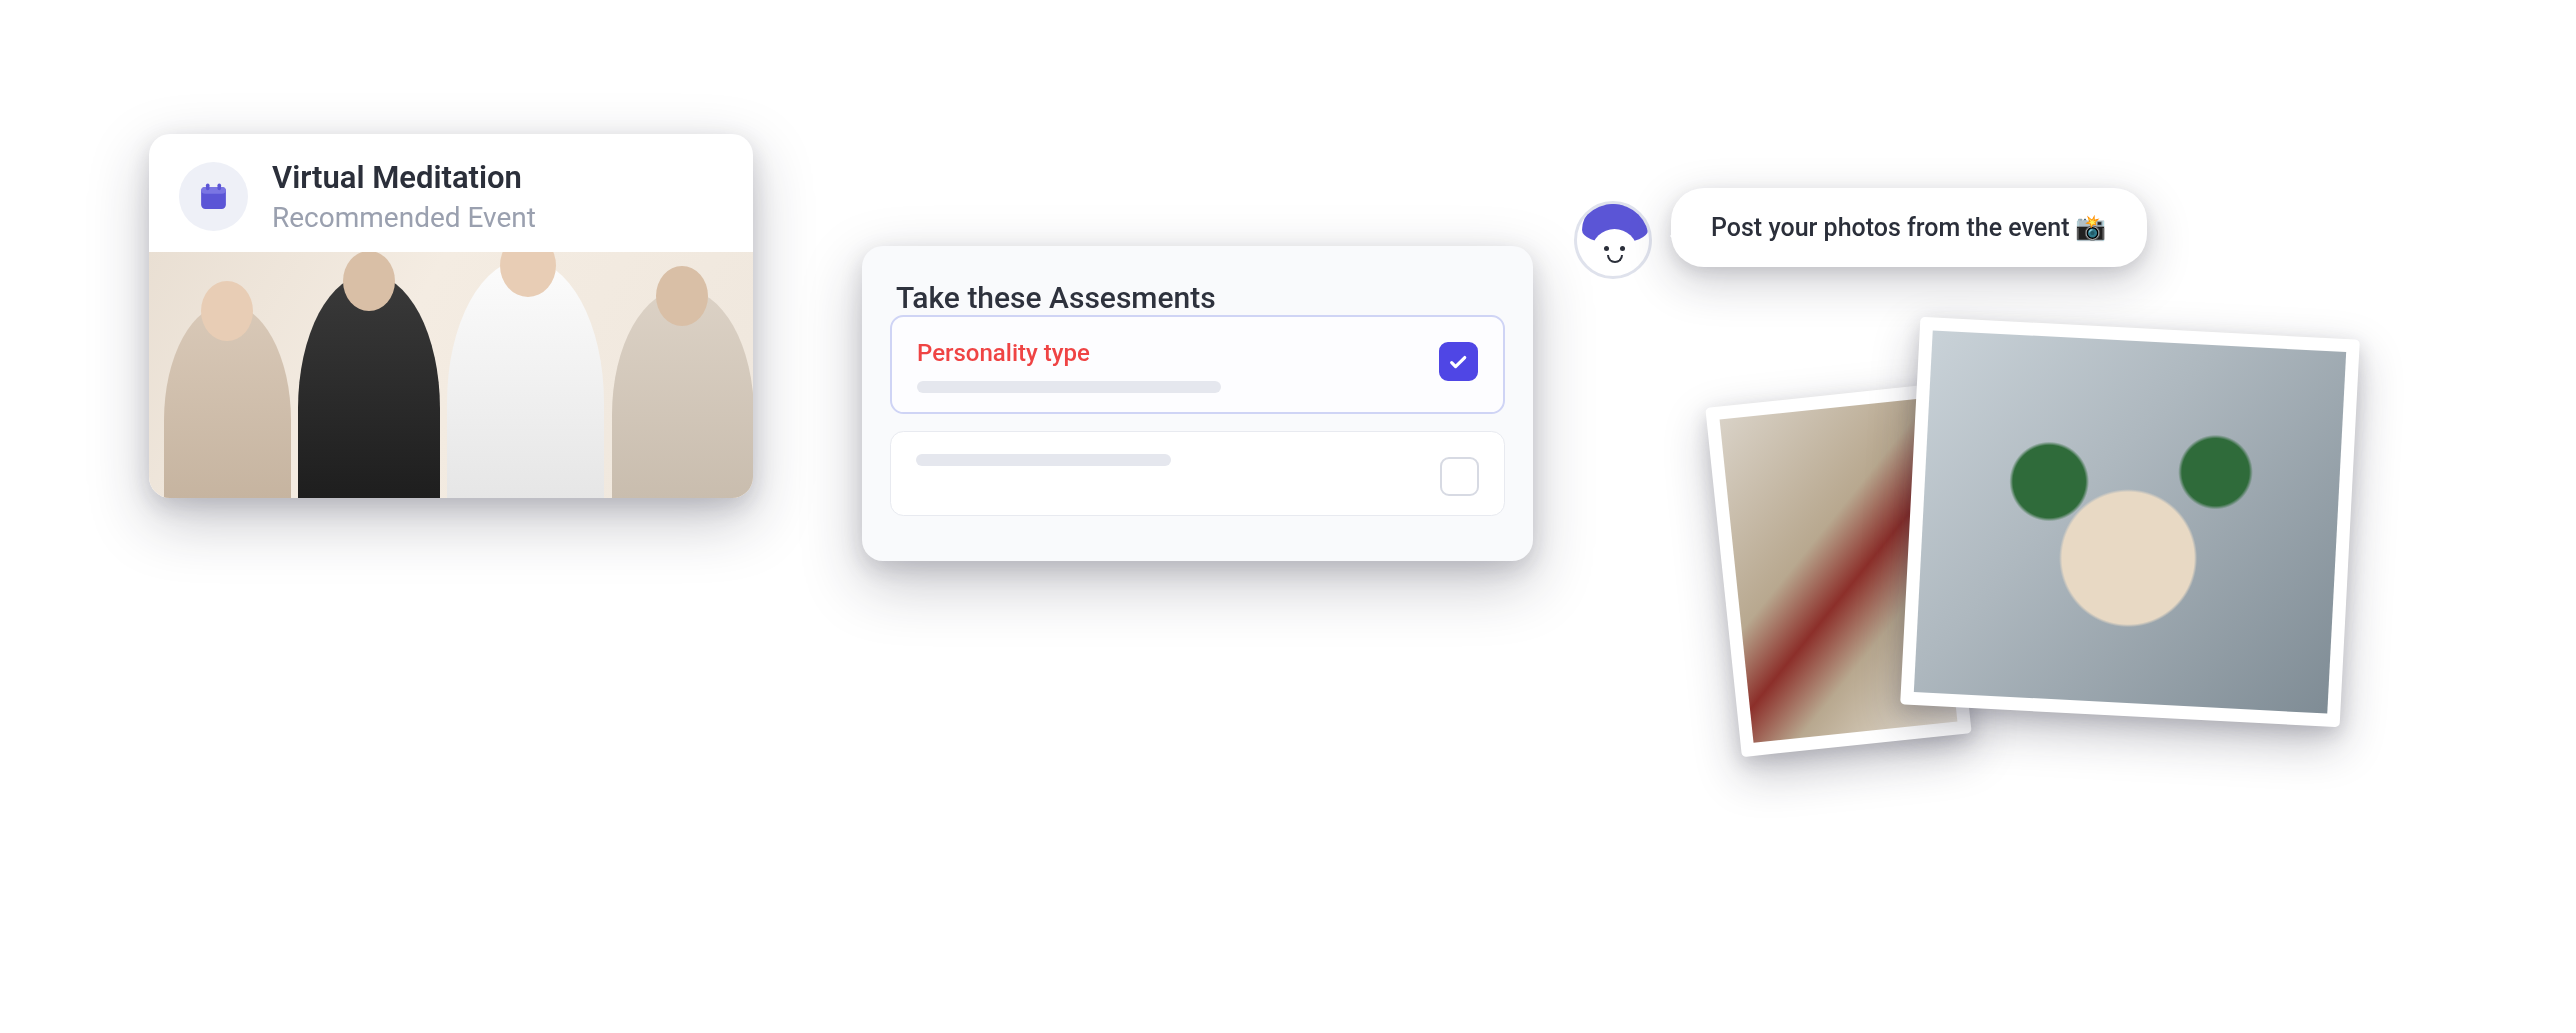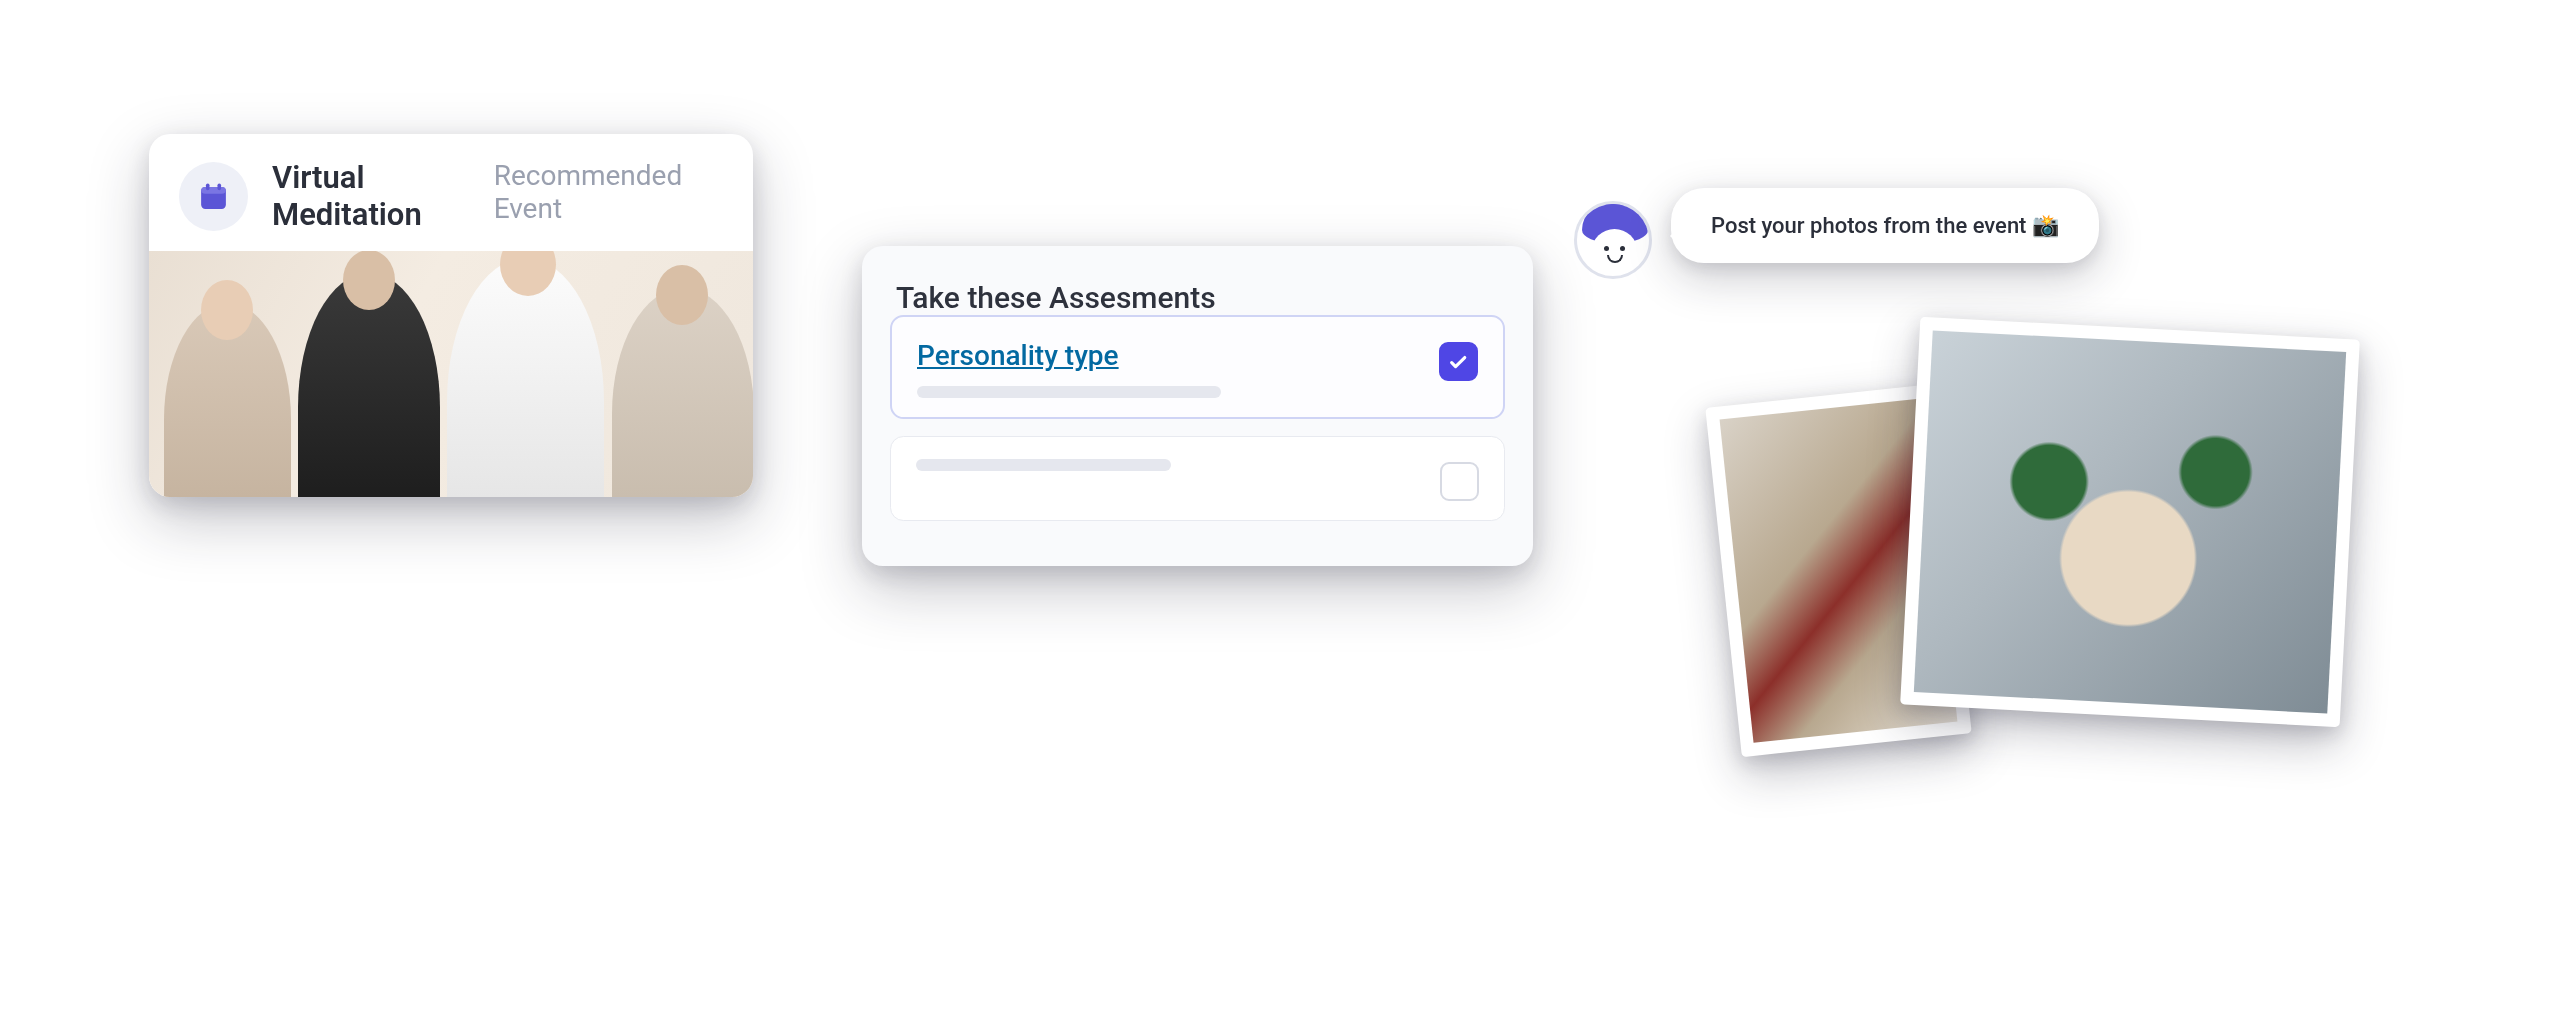--- a/index.html
+++ b/index.html
@@ -32,21 +32,21 @@
     width: 69px;
     height: 69px;
     border-radius: 50%;
     background: #eef0f7;
     display: flex;
     align-items: center;
     justify-content: center;
     flex: 0 0 auto;
   }
   .icon-badge svg { width: 33px; height: 33px; }
-  .event-titles { display: flex; flex-direction: row; gap: 4.5px; }
+  .event-titles { display: flex; flex-direction: column; gap: 4.5px; }
   .event-title { font-size: 31px; font-weight: 600; color: #2b2f3a; }
   .event-subtitle { font-size: 28px; font-weight: 400; color: #9aa0af; }
   .event-image {
     width: 100%;
     height: 246px;
     background: linear-gradient(120deg,#e9dfd3 0%,#f4ece2 40%,#efe7dd 100%);
     position: relative;
     overflow: hidden;
   }
   
@@ -95,21 +95,21 @@
     display: flex;
     align-items: flex-start;
     justify-content: space-between;
     gap: 15px;
   }
   .assess-item.selected {
     border: 2.2px solid #cfd4f5;
     background: #fdfdff;
   }
   .assess-text { display: flex; flex-direction: column; gap: 13.4px; flex: 1; }
-  .assess-label { font-size: 28px; font-weight: 500; color: #0369a1; text-decoration: underline; }
+  .assess-label { font-size: 24px; font-weight: 500; color: #ef4444; }
   .assess-skeleton {
     height: 12px;
     width: 60%;
     background: #e5e7ee;
     border-radius: 6px;
   }
   .checkbox {
     width: 39px;
     height: 39px;
     border-radius: 9px;
@@ -167,21 +167,21 @@
     border:2.2px solid #2b2f3a; border-top:none; border-radius:0 0 15px 15px;
   }
 
   .speech {
     position: absolute;
     left: 1671px;
     top: 188px;
     background: #ffffff;
     border-radius: 33px;
     padding: 25px 40px;
-    font-size: 22px;
+    font-size: 25px;
     font-weight: 500;
     color: #2b2f3a;
     box-shadow: 0 15px 45px rgba(30,30,50,0.22), 0 4.5px 15px rgba(30,30,50,0.12);
     white-space: nowrap;
   }
   .speech::before {
     content: "";
     position: absolute;
     left: -13.4px;
     top: 36px;

